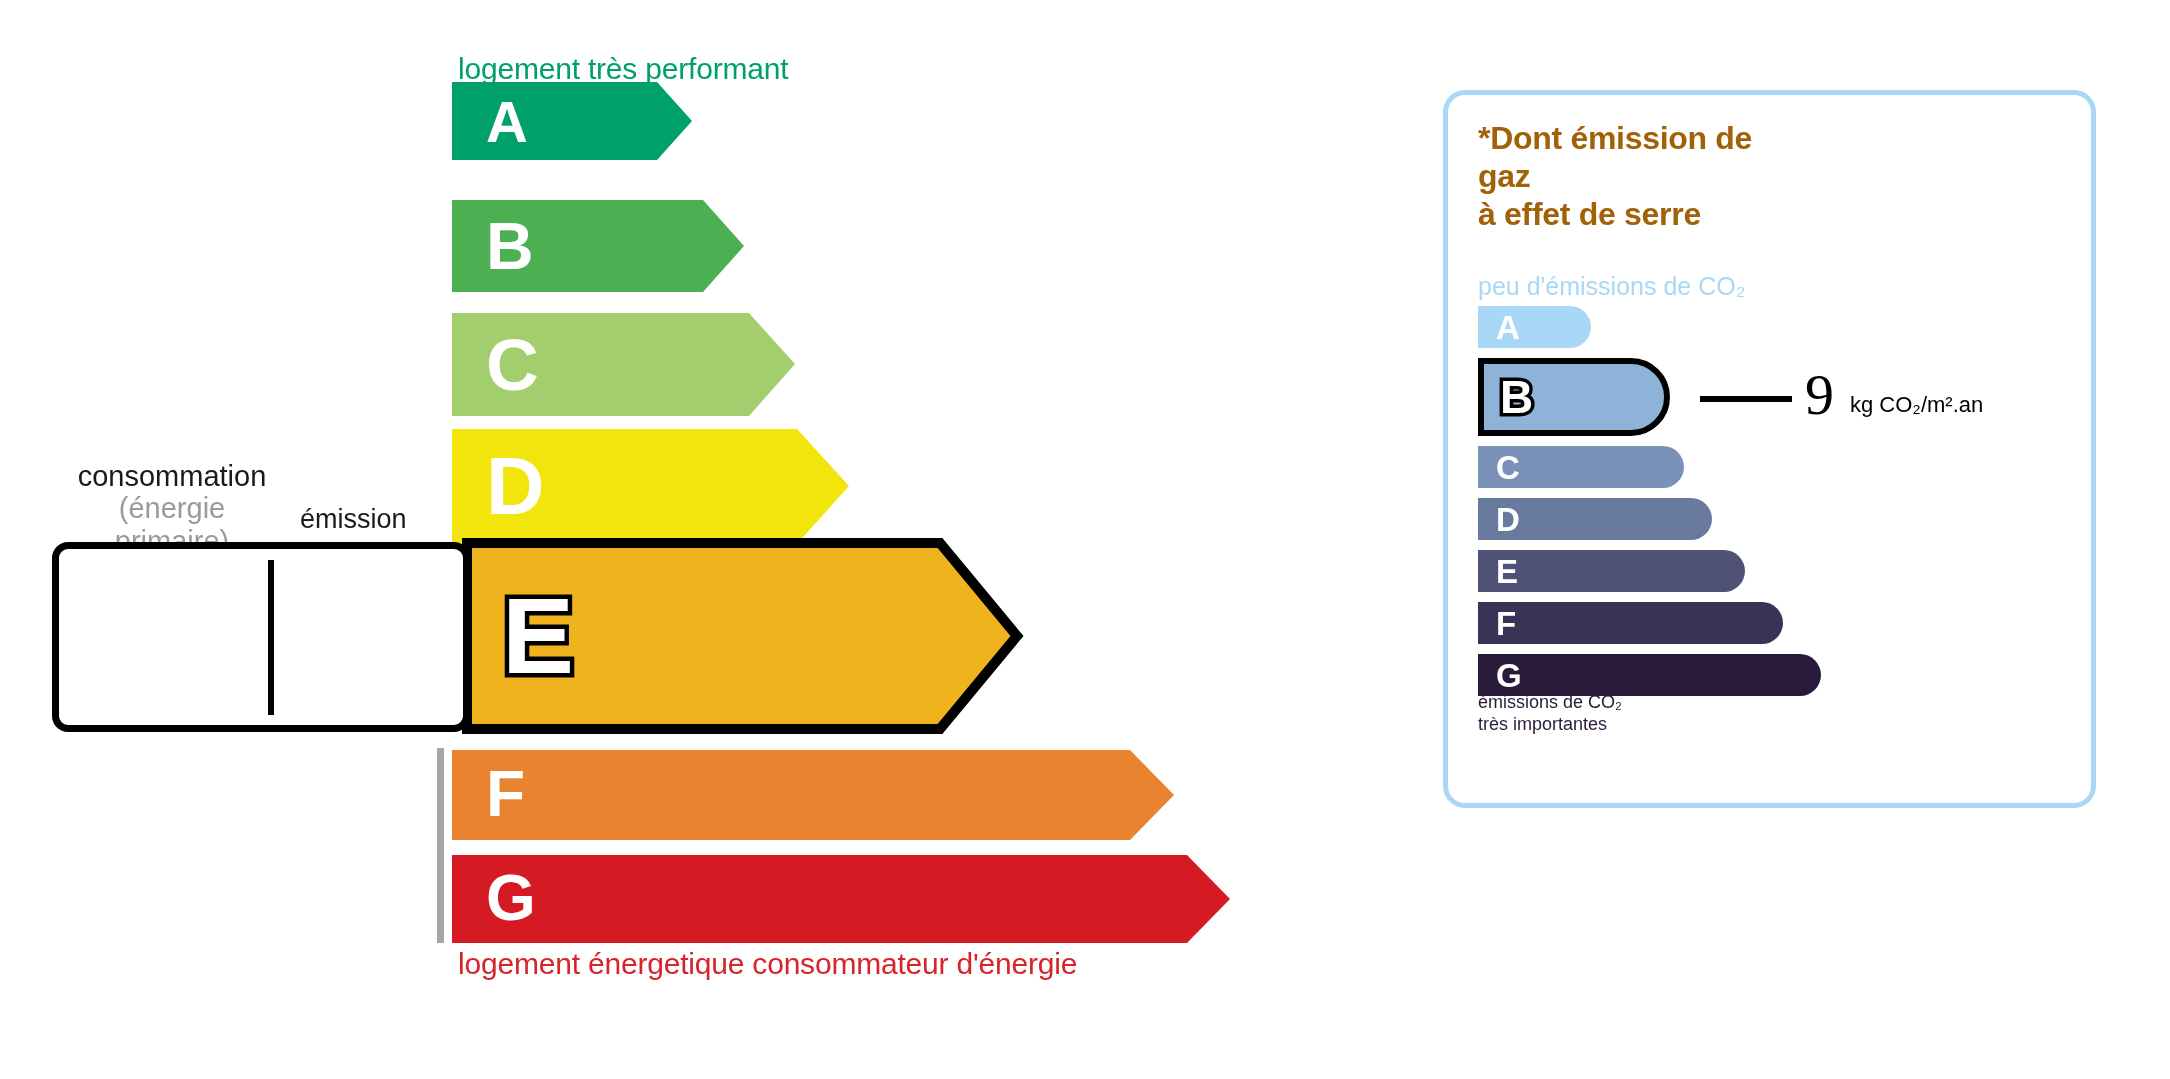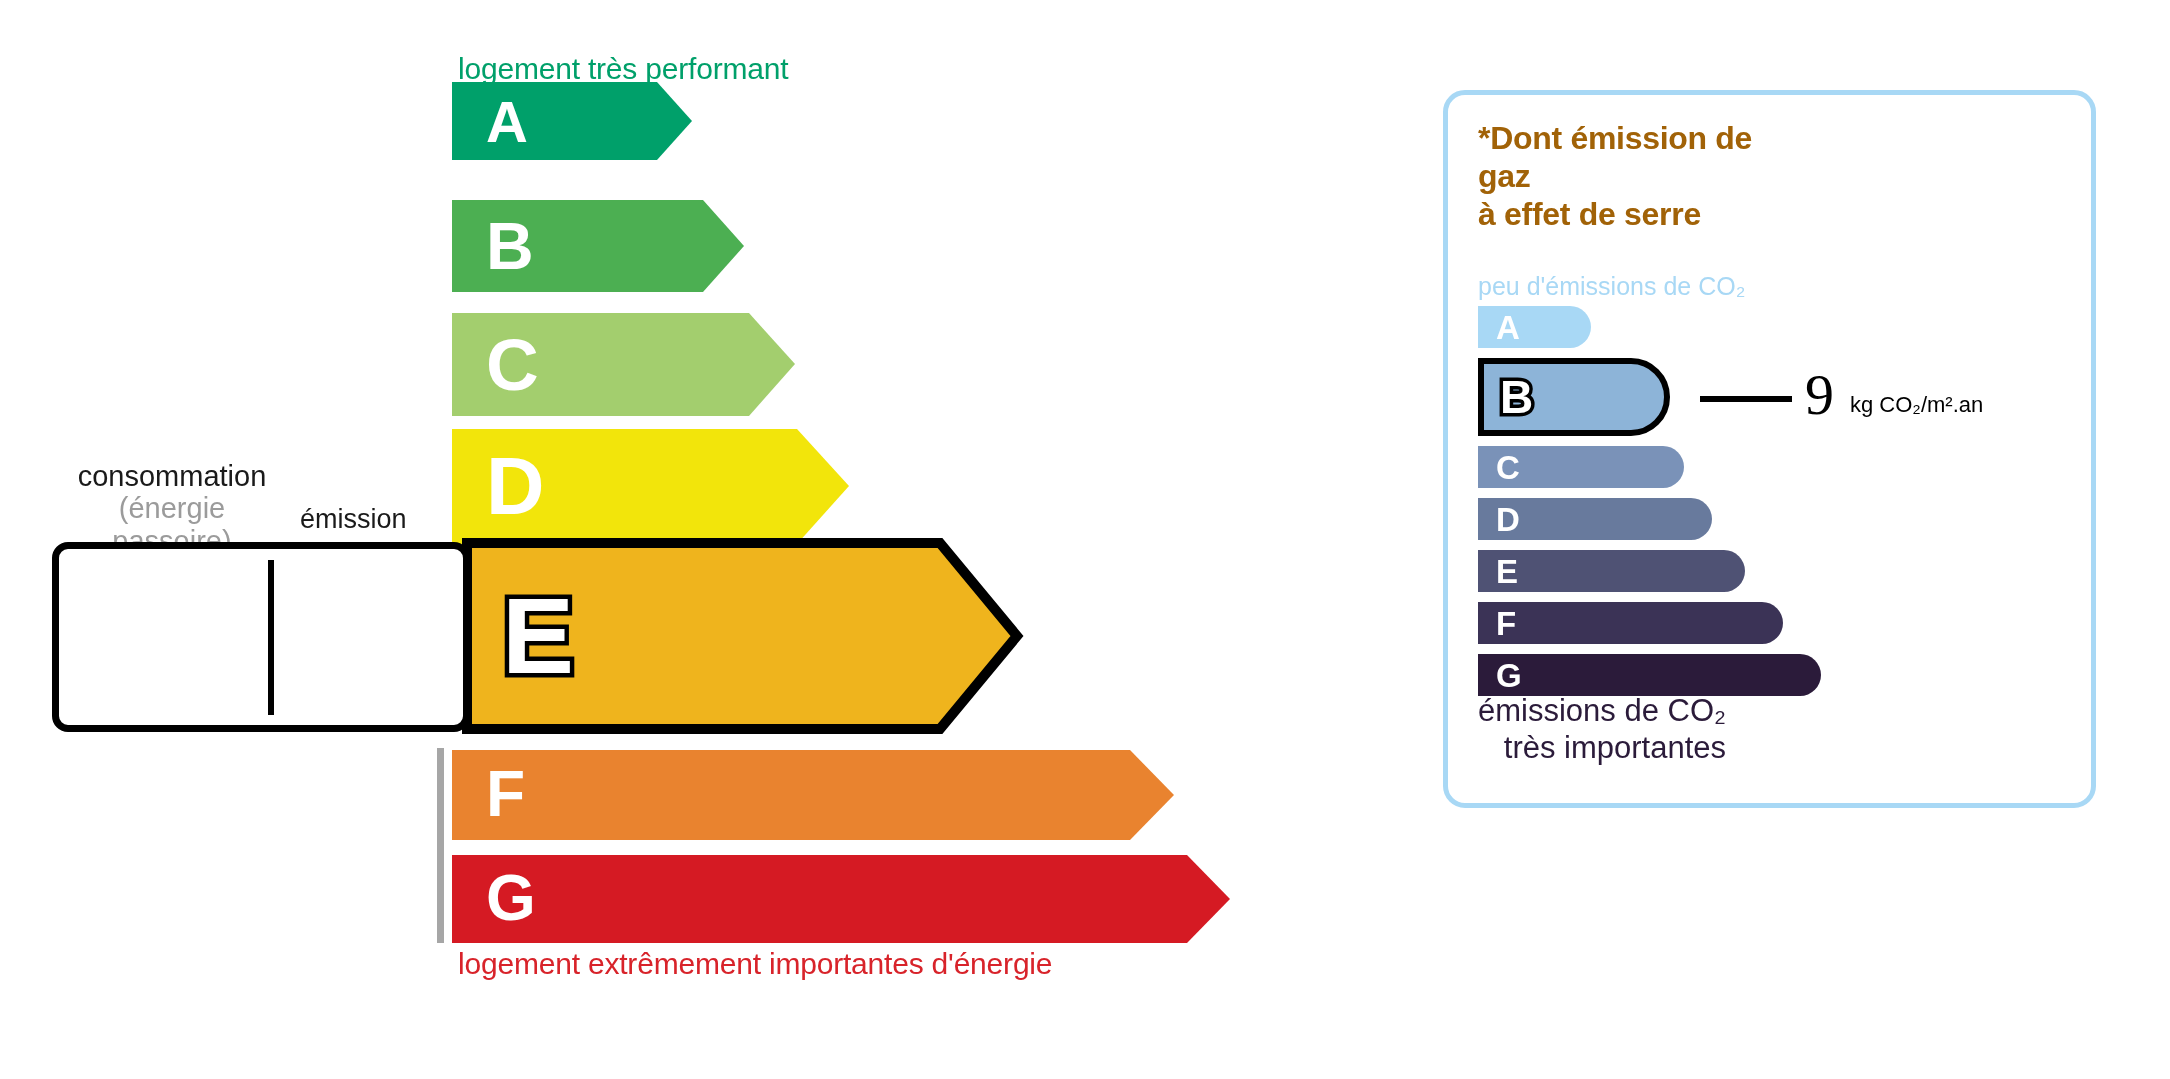--- a/index.html
+++ b/index.html
@@ -99,21 +99,21 @@
     position:absolute;left:1478px;top:120px;
     font-size:32px;font-weight:bold;color:#a16207;line-height:1.18;
     white-space:pre-line;letter-spacing:-0.3px;
   }
   .co2-top-cap{
     position:absolute;left:1478px;top:272px;
     font-size:25px;color:#A8D8F5;white-space:nowrap;text-align:center;
   }
   .co2-bot-cap{
     position:absolute;left:1478px;top:692px;
-    font-size:31px;color:#2B1B3A;line-height:1.2;white-space:pre-line;text-align:right;
+    font-size:18px;color:#2B1B3A;line-height:1.2;white-space:pre-line;
   }
   .co2bar{
     position:absolute;left:1478px;
     border-radius:0 40px 40px 0;
     box-sizing:border-box;
   }
   .co2bar .cg{
     position:absolute;left:18px;top:50%;transform:translateY(-50%);
     font-size:33px;font-weight:bold;color:#fff;line-height:1;
   }
@@ -189,27 +189,27 @@
       <span class="glyph" style="top:12px;font-size:64px;">F</span>
     </div>
 
     <div class="bar bar-g" style="left:452px;top:855px;">
       <svg width="778" height="88" viewBox="0 0 778 88">
         <polygon points="0,0 735,0 778,44 735,88 0,88" fill="#D51A23"></polygon>
       </svg>
       <span class="glyph" style="top:11px;font-size:64px;">G</span>
     </div>
 
-    <div class="bottom-caption">logement extrêmement importantes d'énergie</div>
+    <div class="bottom-caption">logement énergetique consommateur d'énergie</div>
 
     <div class="passoire-line"></div>
 
     <div class="lbl-conso">
       <span>consommation</span>
-      <span class="sub">(énergie passoire)</span>
+      <span class="sub">(énergie primaire)</span>
     </div>
     <div class="lbl-emis">émission</div>
 
     <div class="valuebox"></div>
     <div class="vb-divider"></div>
 
     <div class="vb-cell" style="left:62px;top:580px;width:200px;">
       <span class="vb-num">301</span>
       <span class="vb-unit">kWh/m².an</span>
     </div>

